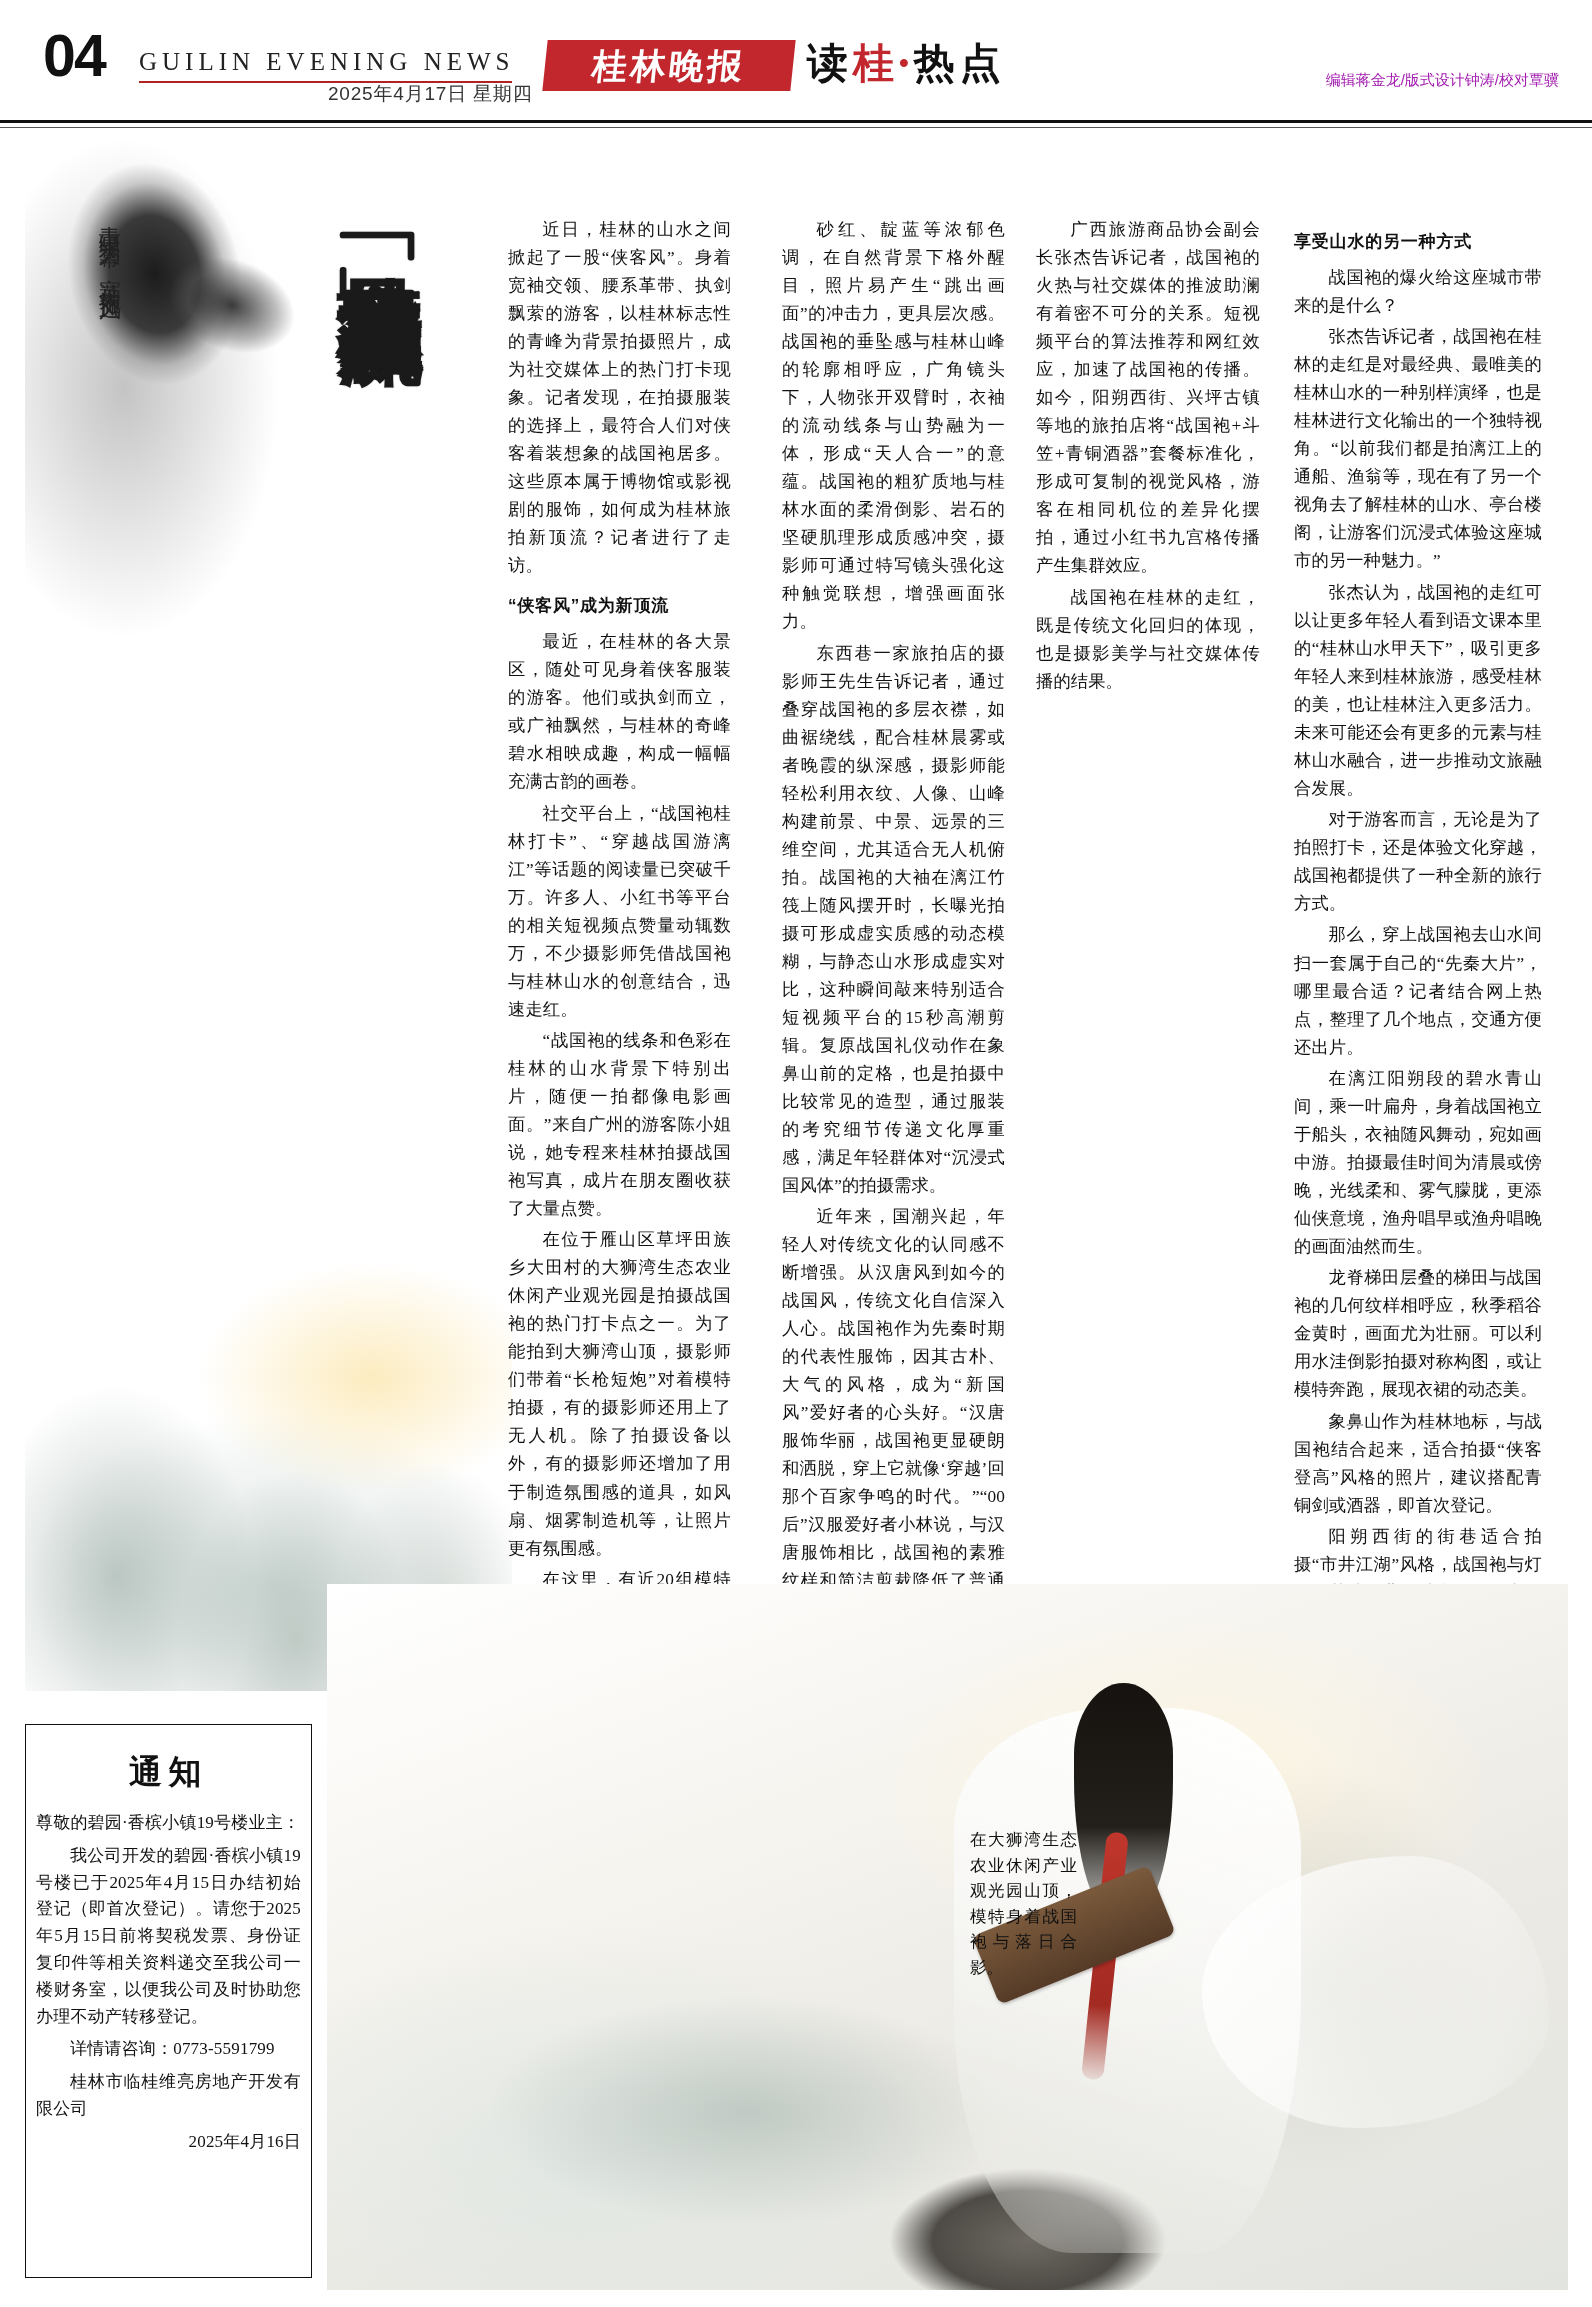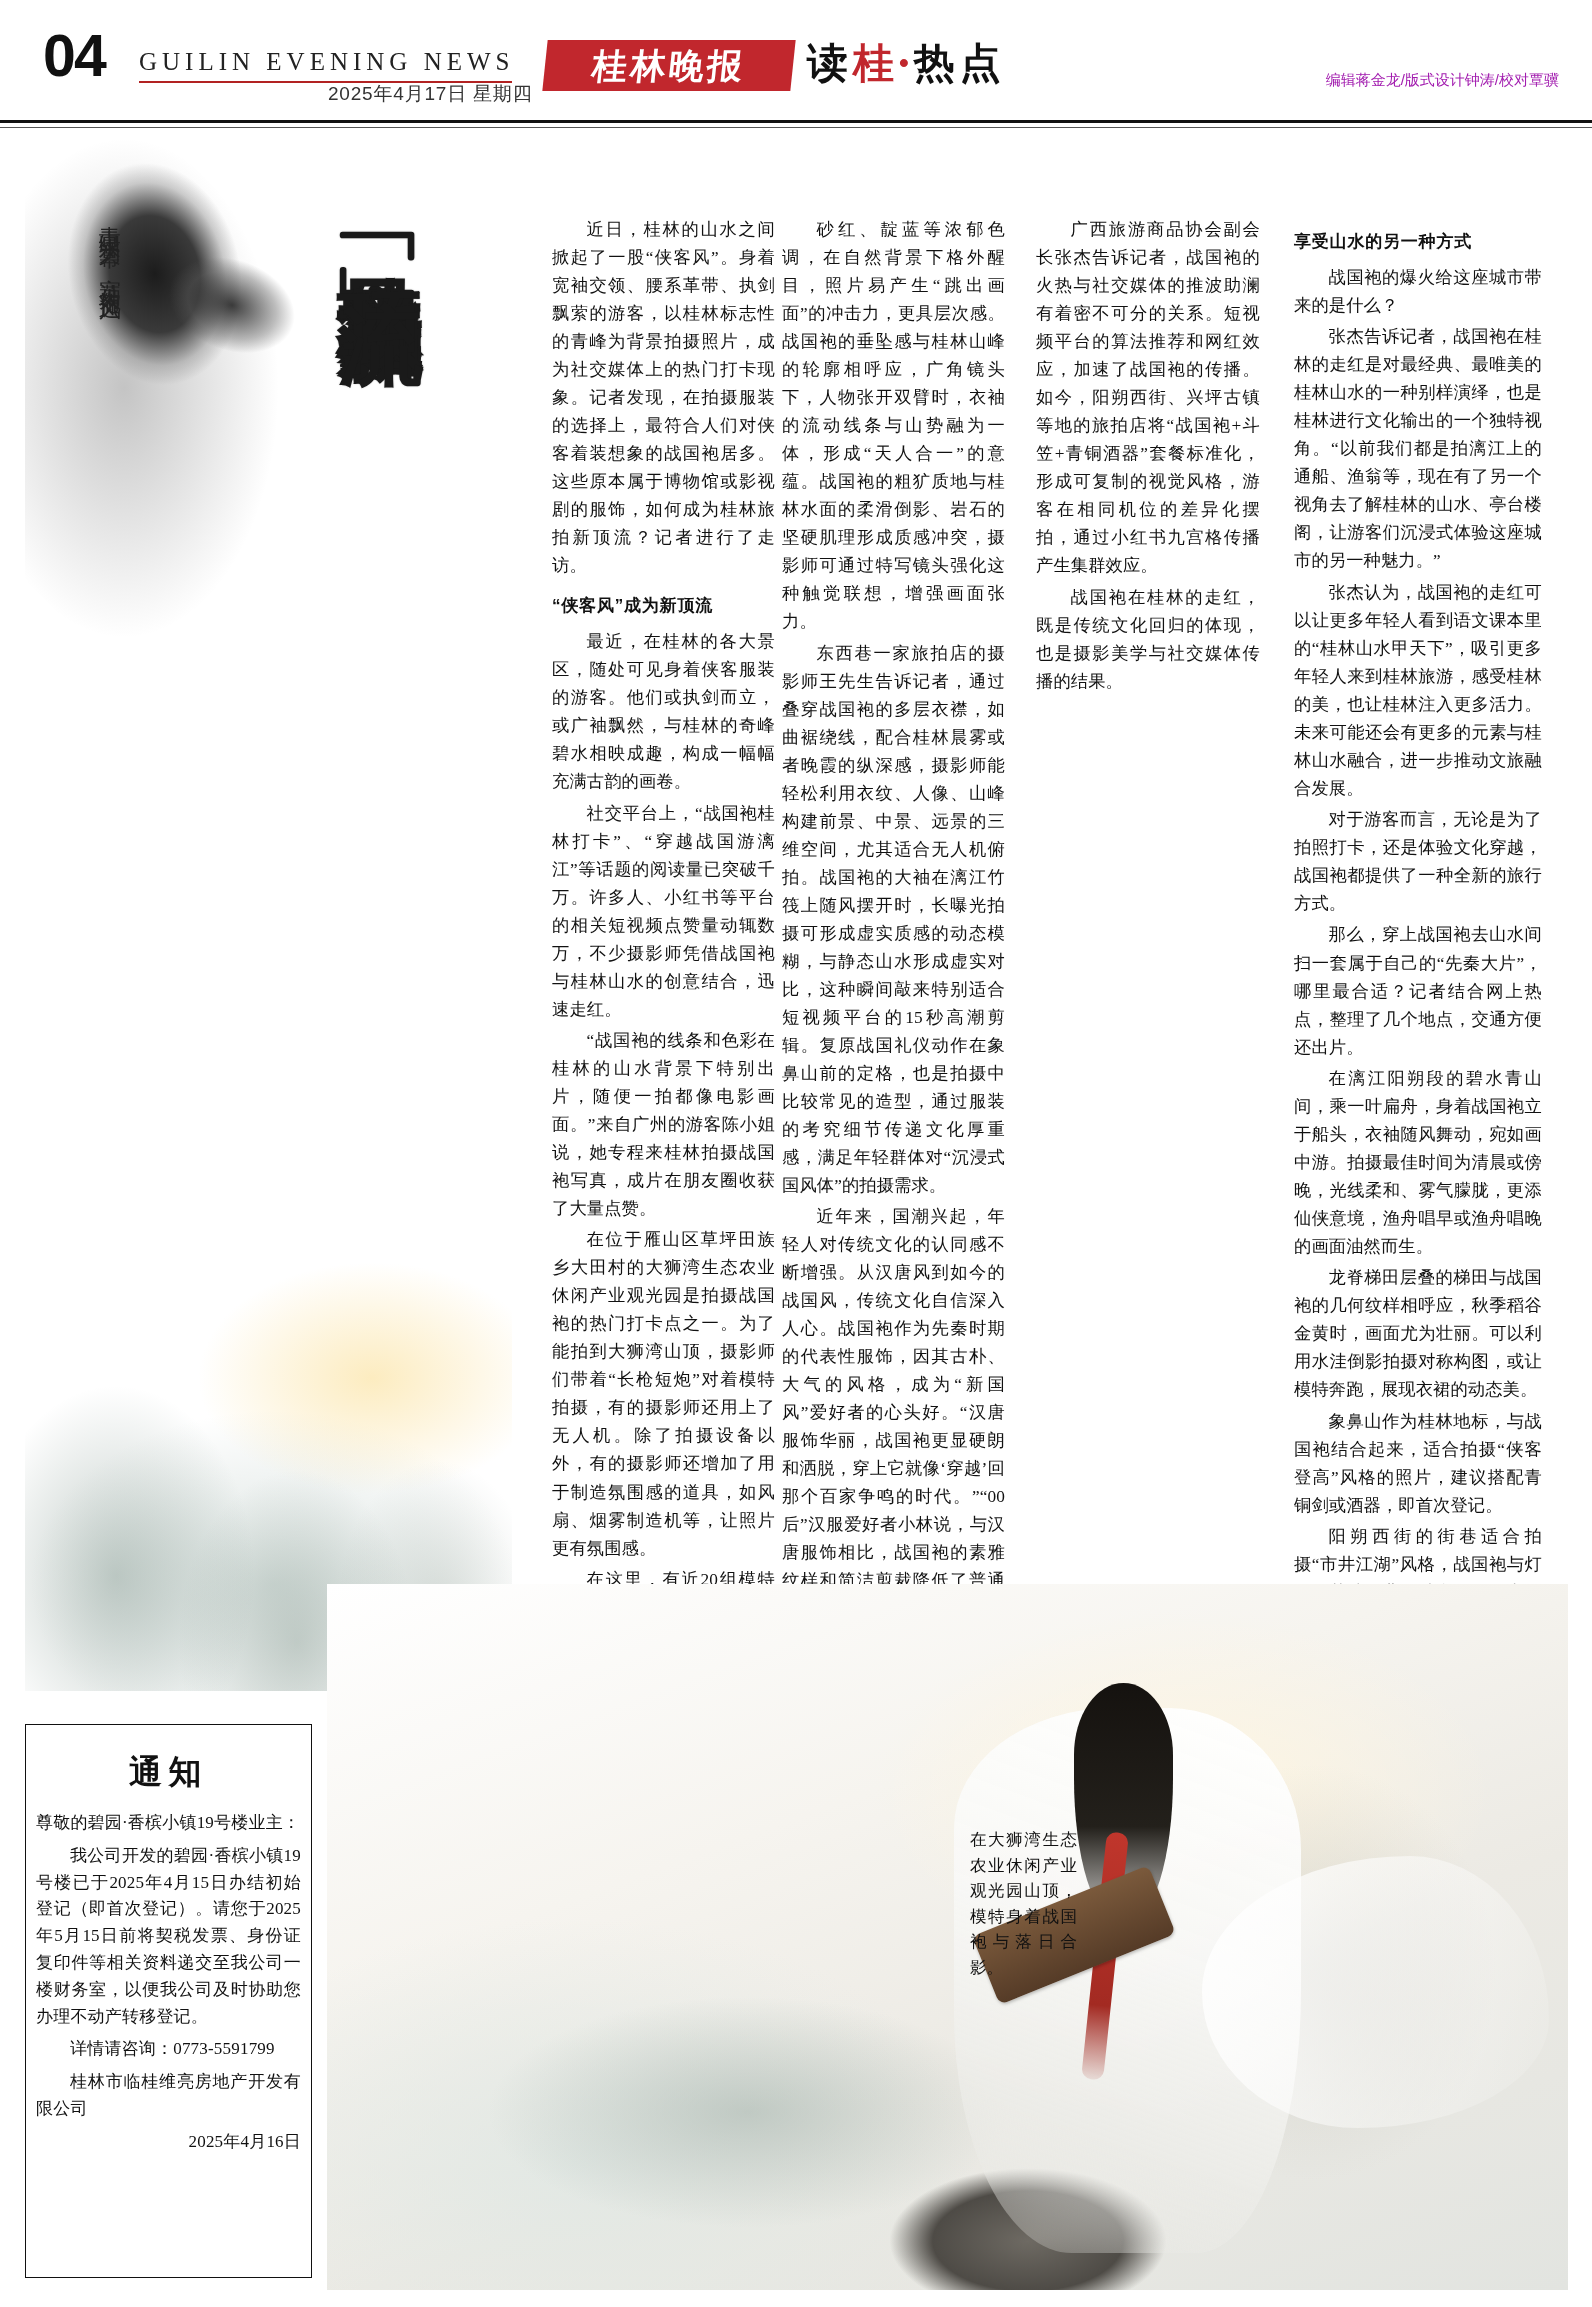--- a/index.html
+++ b/index.html
@@ -204,21 +204,21 @@
   .col h2 {
     font-family: "Liberation Sans", sans-serif;
     font-weight: bold;
     font-size: 17px;
     letter-spacing: 0.8px;
     line-height: 1.35;
     margin: 15px 0 10px 0;
     text-indent: 0;
     color: #111;
   }
-  #col1 { left: 552px; height: 2046px; }
+  #col1 { left: 508px; height: 2046px; }
   #col2 { left: 782px; height: 1782px; }
   #col3 { left: 1036px; width: 224px; height: 1295px; }
   #col4 { left: 1294px; width: 248px; height: 1172px; }
 
   .byline {
     text-align: right;
     font-family: "Liberation Sans", sans-serif;
     font-size: 17.3px;
     margin-top: 13.2px;
     text-indent: 0 !important;

